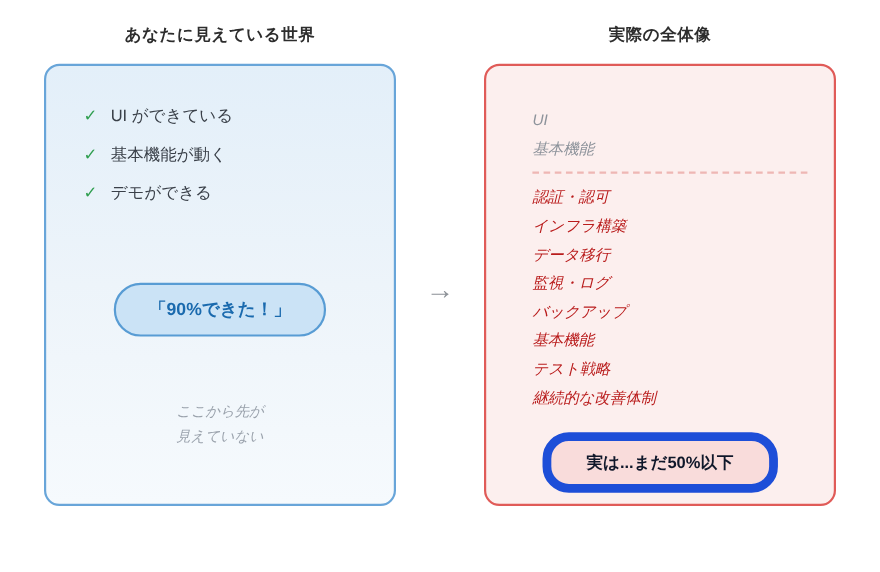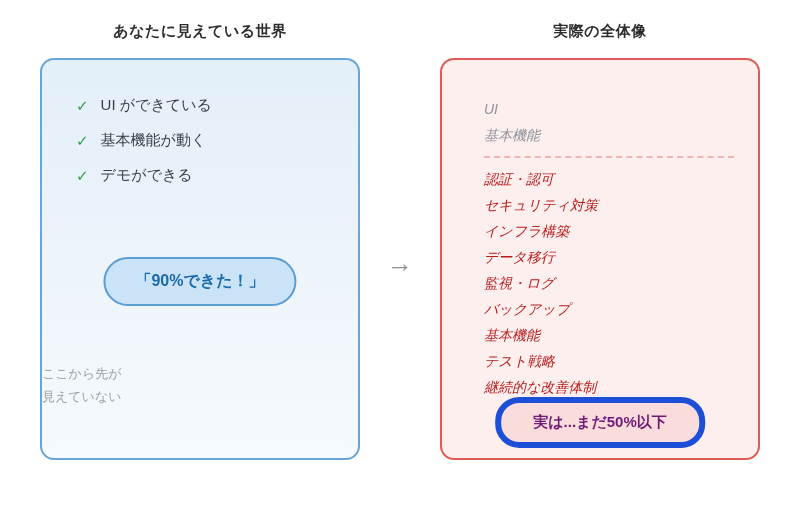--- a/index.html
+++ b/index.html
@@ -26,43 +26,43 @@
   .check-item { display: flex; align-items: center; gap: 12px; height: 22px; font-size: 15px; color: #3a4049; }
   .check-mark { color: #2f9e4f; font-size: 15px; line-height: 1; }
   .badge-blue {
     position: absolute; top: 197px; left: 50%; transform: translateX(-50%);
     background: #cbe3f6; border: 2px solid #589cd4; border-radius: 26px;
     padding: 12px 30px; font-size: 16px; font-weight: bold; color: #1a6aae;
     white-space: nowrap;
   }
   .note {
     position: absolute; bottom: 50px; left: 0; width: 100%;
-    text-align: left; font-size: 13px; color: #9aa2ac; line-height: 23px;
+    text-align: center; font-size: 13px; color: #9aa2ac; line-height: 23px; font-style: italic;
   }
 
   
   .arrow {
     position: absolute; left: 378px; top: 248px; width: 44px;
     text-align: center; font-size: 26px; color: #8d9298; font-weight: normal;
   }
 
   
   .panel.actual-world {
     left: 440px;
     border: 2px solid #e05b58;
     background: #fcefee;
   }
   .full-list { position: absolute; top: 36px; left: 42px; right: 24px; font-style: italic; }
   .done-item { display: block; height: 26px; line-height: 26px; font-size: 14px; color: #8d939b; }
   .dashed-divider { border: none; border-top: 2px dashed #eeb7b4; margin: 8px 0; }
   .hidden-item { display: block; height: 26px; line-height: 26px; font-size: 14px; color: #b91c1c; }
   .badge-red {
     position: absolute; bottom: 10px; left: 50%; transform: translateX(-50%);
-    background: #f9dcdb; border: 6px solid #1d4ed8; border-radius: 24px;
-    padding: 10px 32px; font-size: 15px; font-weight: bold; color: #701a75;
+    background: #f9dcdb; border: 8px solid #1d4ed8; border-radius: 24px;
+    padding: 10px 32px; font-size: 15px; font-weight: bold; color: #0f172a;
     white-space: nowrap;
   }
 </style>
 </head>
 <body>
 
 <div class="canvas">
 
   <div class="col-title left">あなたに見えている世界</div>
   <div class="col-title right">実際の全体像</div>
@@ -92,21 +92,20 @@
   </div>
 
   <div class="arrow">→</div>
 
   <div class="panel actual-world">
     <div class="full-list">
       <span class="done-item">UI</span>
       <span class="done-item">基本機能</span>
       <hr class="dashed-divider">
       <span class="hidden-item">認証・認可</span>
-      <span class="hidden-item">セキュリティ対策</span>
       <span class="hidden-item">インフラ構築</span>
       <span class="hidden-item">データ移行</span>
       <span class="hidden-item">監視・ログ</span>
       <span class="hidden-item">バックアップ</span>
       <span class="hidden-item">基本機能</span>
       <span class="hidden-item">テスト戦略</span>
       <span class="hidden-item">継続的な改善体制</span>
     </div>
 
     <div class="badge-red">実は...まだ50%以下</div>

